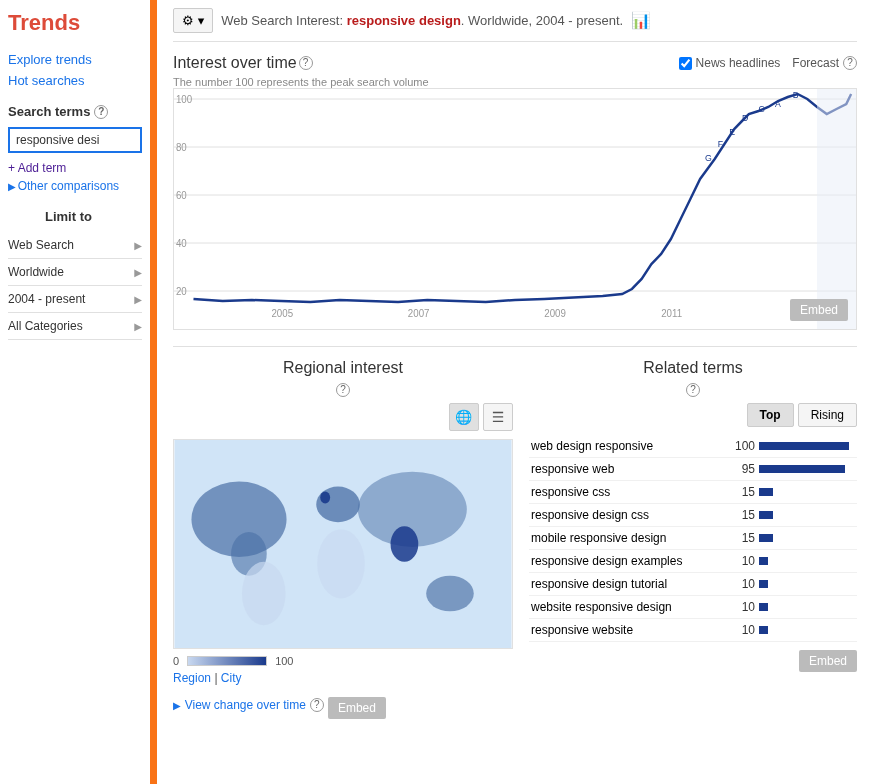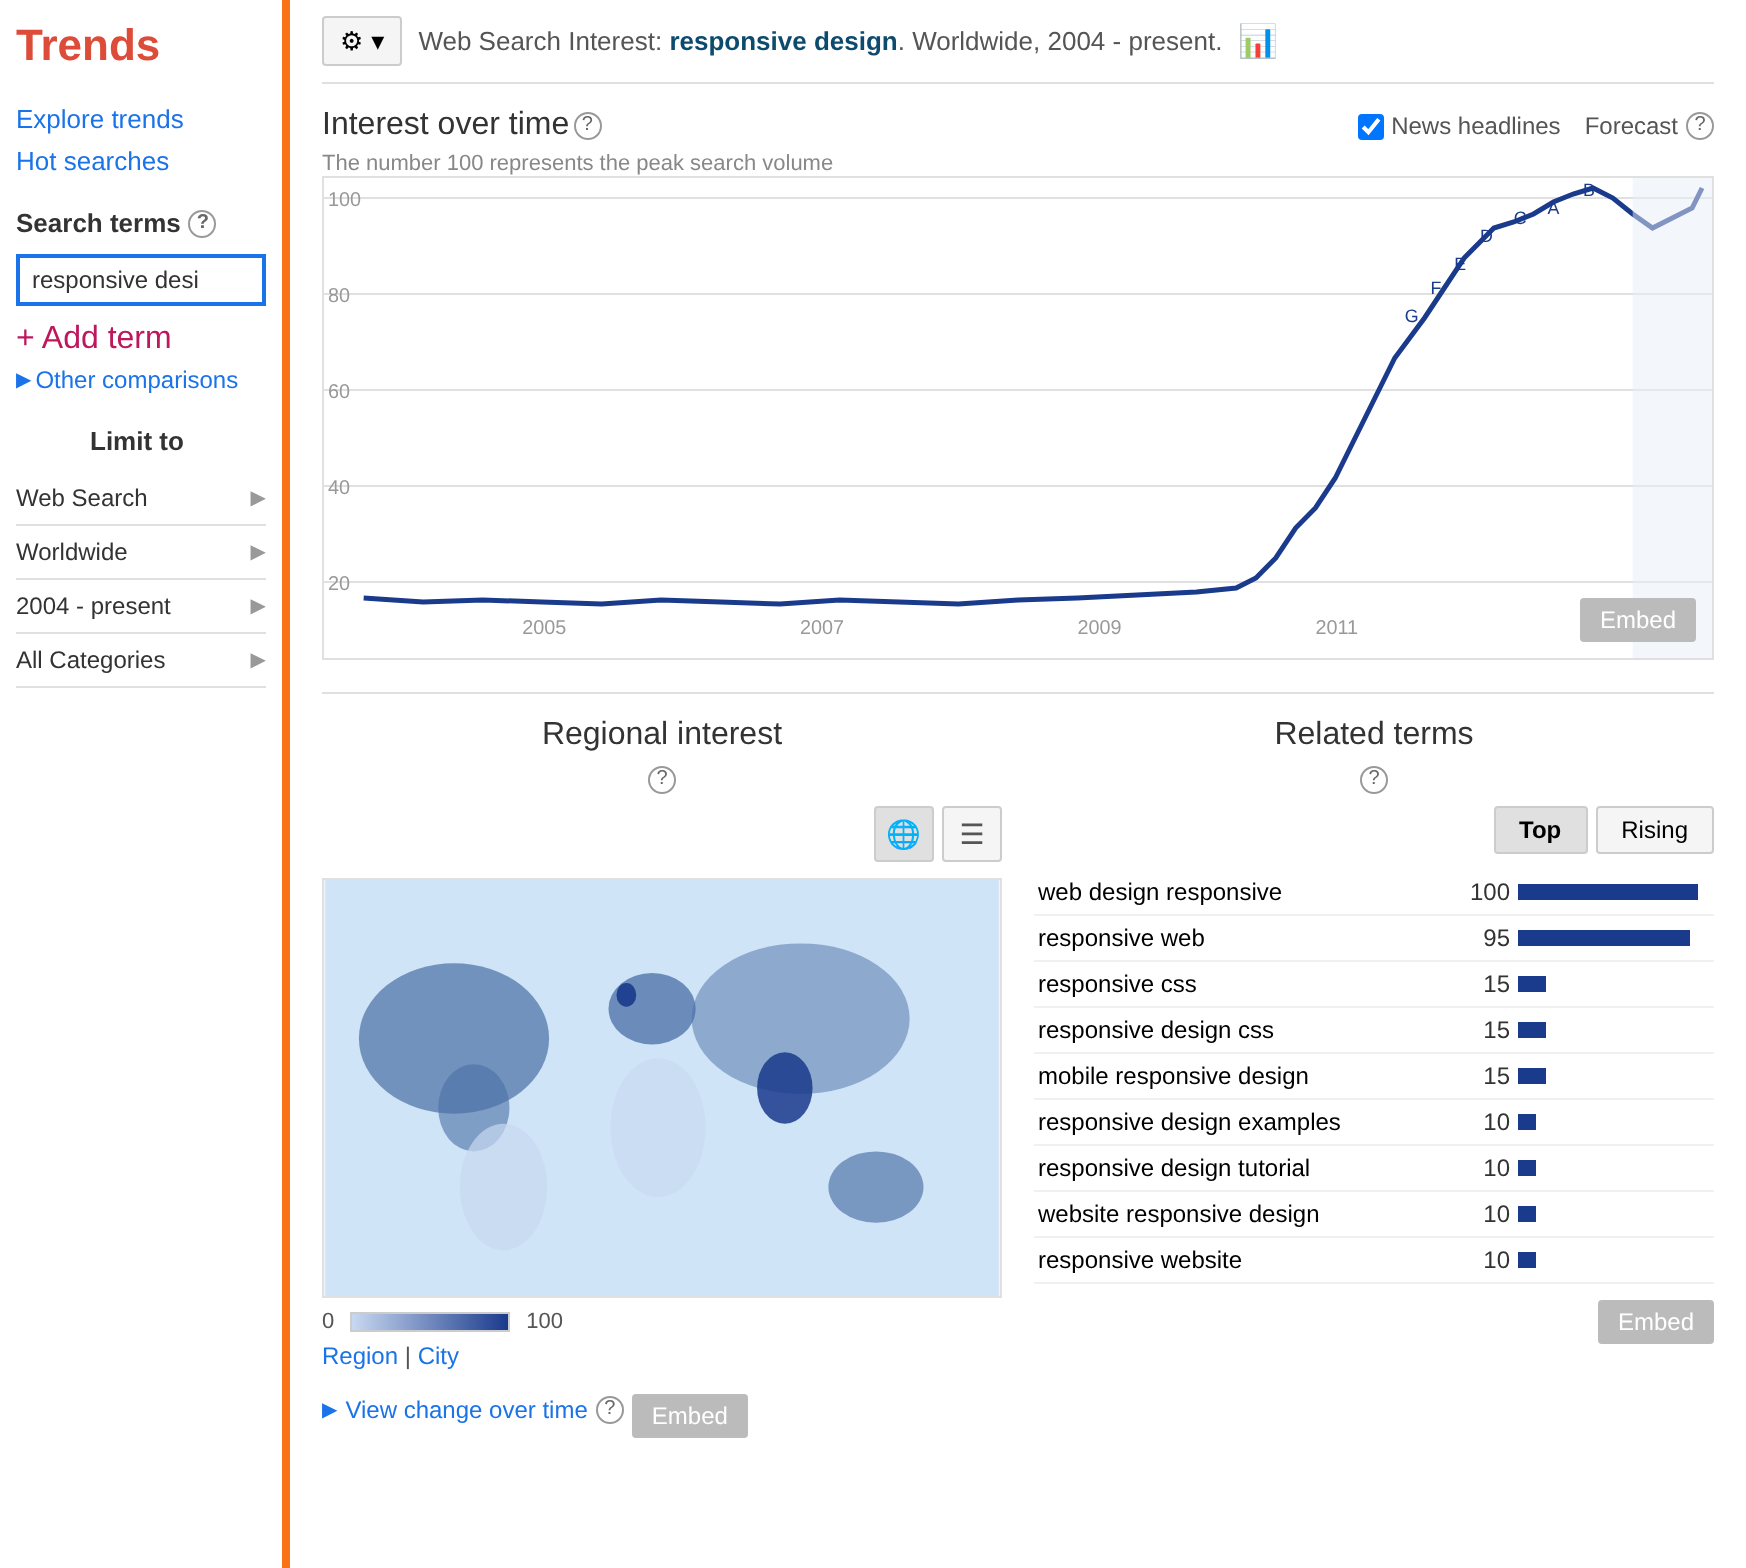--- a/index.html
+++ b/index.html
@@ -1,40 +1,40 @@
 <!DOCTYPE html>
 <html><head>
   <meta charset="utf-8">
   <style>
     * { box-sizing: border-box; margin: 0; padding: 0; }
     body { font-family: Arial, sans-serif; font-size: 13px; color: #333; background: #fff; }
 
     .app-container { display: flex; width: 873px; min-height: 784px; }
 
     
-    .sidebar { width: 145px; padding: 10px 8px; border-right: 4px solid #f97316; flex-shrink: 0; }
+    .sidebar { width: 157px; padding: 10px 8px; border-right: 7px solid #f97316; flex-shrink: 0; }
     .sidebar-title { color: #dd4b39; font-size: 22px; font-weight: bold; margin-bottom: 16px; }
     .sidebar-nav a { display: block; color: #1a73e8; font-size: 13px; text-decoration: none; margin-bottom: 6px; }
     .sidebar-section-title { font-size: 13px; font-weight: bold; color: #333; margin: 16px 0 8px; display: flex; align-items: center; gap: 4px; }
     .help-icon { display: inline-block; width: 14px; height: 14px; border-radius: 50%; border: 1px solid #999; text-align: center; line-height: 12px; font-size: 10px; color: #666; cursor: pointer; }
     .search-term-box { border: 2px solid #1a73e8; padding: 4px 6px; color: #333; font-size: 12px; margin-bottom: 8px; white-space: nowrap; overflow: hidden; text-overflow: ellipsis; }
-    .add-term { color: #be185d; font-size: 16px; cursor: pointer; display: flex; align-items: center; gap: 2px; margin-bottom: 4px; }
+    .add-term { color: #4c1d95; font-size: 12px; cursor: pointer; display: flex; align-items: center; gap: 2px; margin-bottom: 4px; }
     .other-comparisons { color: #1a73e8; font-size: 12px; cursor: pointer; display: flex; align-items: center; gap: 2px; }
     .limit-section { margin-top: 16px; }
     .limit-title { font-size: 13px; font-weight: bold; color: #333; margin-bottom: 8px; padding-left: 37px; }
     .limit-item { display: flex; justify-content: space-between; align-items: center; padding: 6px 0; border-bottom: 1px solid #e0e0e0; cursor: pointer; font-size: 12px; gap: 26px; }
     .chevron { color: #999; font-size: 10px; }
 
     
     .main-content { flex: 1; padding: 0 16px 16px; overflow: hidden; }
 
     
     .header-bar { padding: 8px 0; border-bottom: 1px solid #e0e0e0; margin-bottom: 12px; display: flex; align-items: center; gap: 8px; }
     .header-text { font-size: 13px; color: #555; }
-    .header-text strong { color: #0c4a6e; }
+    .header-text strong { color: #b91c1c; }
     .export-icon { color: #dd4b39; font-size: 16px; cursor: pointer; }
     .settings-btn { display: flex; align-items: center; gap: 4px; border: 1px solid #ccc; padding: 4px 8px; border-radius: 2px; cursor: pointer; background: #f5f5f5; font-size: 13px; }
 
     
     .section { margin-bottom: 16px; }
     .section-header { display: flex; align-items: center; gap: 2px; margin-bottom: 4px; }
     .section-title { font-size: 16px; font-weight: normal; color: #333; }
     .section-subtitle { font-size: 11px; color: #888; }
     .section-controls { margin-left: auto; display: flex; align-items: center; gap: 12px; }
     .checkbox-label { display: flex; align-items: center; gap: 4px; font-size: 12px; color: #555; cursor: pointer; }

